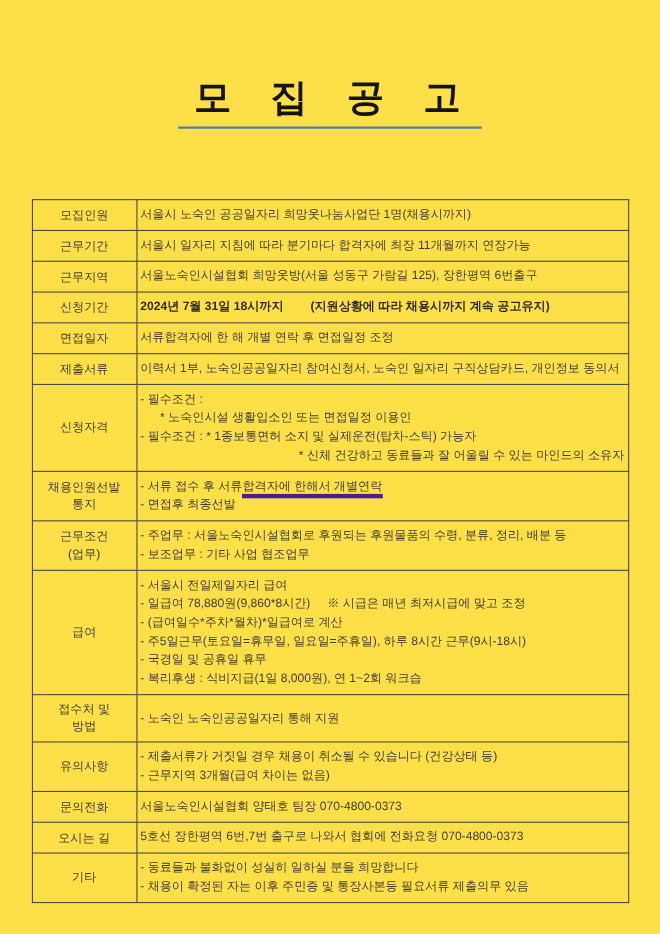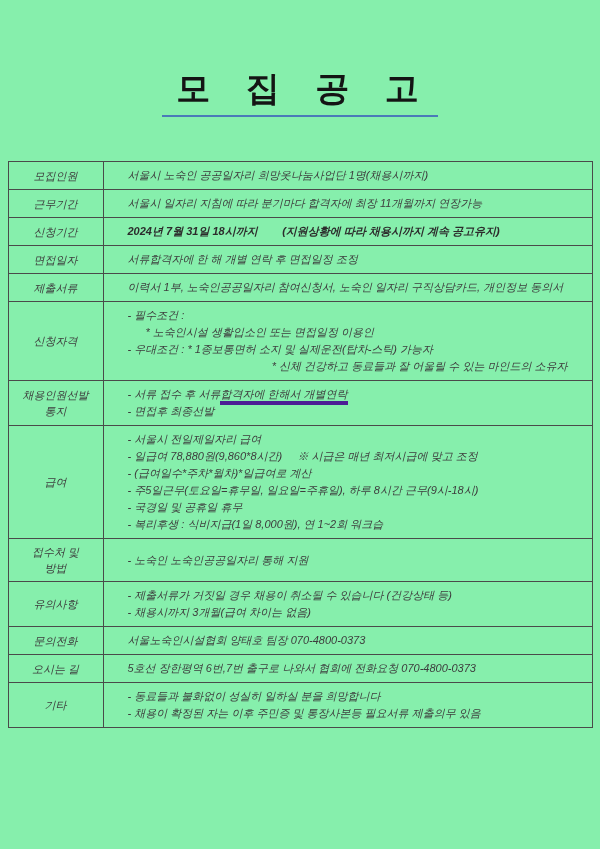--- a/index.html
+++ b/index.html
@@ -11,59 +11,58 @@
     width: 600px;
     height: 849px;
     font-family: "Liberation Sans", sans-serif;
     color: #3d3d3d;
     overflow: hidden;
   }
   .page {
     width: 600px;
     height: 849px;
     position: relative;
-    background: #86efac;
+    background: #fde047;
   }
   .title-wrap {
     text-align: center;
     padding-top: 66px;
   }
   .page-title {
     display: inline-block;
     font-size: 34px;
     font-weight: bold;
     color: #141414;
     letter-spacing: 13px;
     padding: 0 6px 3px 14px;
     border-bottom: 2px solid #4a7ab8;
     font-family: "Liberation Sans", sans-serif;
   }
   table.notice {
     border-collapse: collapse;
     table-layout: fixed;
     width: 530px;
-    margin: 44px auto 0 auto;
-    font-style: italic;
+    margin: 64px auto 0 auto;
   }
   table.notice td {
     border: 1px solid #4a4a4a;
     font-size: 11px;
     vertical-align: middle;
   }
   td.label-cell {
     width: 90px;
     text-align: center;
     white-space: pre-line;
     line-height: 16px;
     padding: 5px 2px;
     color: #3d3d3d;
   }
   td.content-cell {
     width: 440px;
-    padding: 5px 24px;
+    padding: 5px 3px;
     line-height: 17px;
   }
   td.content-cell .line {
     white-space: pre-wrap;
     min-height: 17px;
   }
   .seg-bold { font-weight: bold; color: #2c2c2c; text-align: center; }
   .seg-redline {
     border-bottom: 4px solid #4c1d95;
     padding-bottom: 1px;
@@ -85,20 +84,26 @@
             <div class="line"><span>서울시 노숙인 공공일자리 희망옷나눔사업단 1명(채용시까지)</span></div>
           </td>
         </tr>
         <tr class="row-single">
           <td class="label-cell">근무기간</td>
           <td class="content-cell">
             <div class="line"><span>서울시 일자리 지침에 따라 분기마다 합격자에 최장 11개월까지 연장가능</span></div>
           </td>
         </tr>
         <tr class="row-single">
+          <td class="label-cell">근무지역</td>
+          <td class="content-cell">
+            <div class="line"><span>서울노숙인시설협회 희망옷방(서울 성동구 가람길 125), 장한평역 6번출구</span></div>
+          </td>
+        </tr>
+        <tr class="row-single">
           <td class="label-cell">신청기간</td>
           <td class="content-cell">
             <div class="line"><span class="seg-bold">2024년 7월 31일 18시까지</span><span class="seg-bold">        (지원상황에 따라 채용시까지 계속 공고유지)</span></div>
           </td>
         </tr>
         <tr class="row-single">
           <td class="label-cell">면접일자</td>
           <td class="content-cell">
             <div class="line"><span>서류합격자에 한 해 개별 연락 후 면접일정 조정</span></div>
           </td>
@@ -107,30 +112,38 @@
           <td class="label-cell">제출서류</td>
           <td class="content-cell">
             <div class="line"><span>이력서 1부, 노숙인공공일자리 참여신청서, 노숙인 일자리 구직상담카드, 개인정보 동의서</span></div>
           </td>
         </tr>
         <tr>
           <td class="label-cell">신청자격</td>
           <td class="content-cell">
             <div class="line"><span>- 필수조건 :</span></div>
             <div class="line" style="padding-left: 18px;"><span>* 노숙인시설 생활입소인 또는 면접일정 이용인</span></div>
-            <div class="line"><span>- 우대조건 : * 1종보통면허 소지 및 실제운전(탑차-스틱) 가능자</span></div>
+            <div class="line"><span>- 필수조건 : * 1종보통면허 소지 및 실제운전(탑차-스틱) 가능자</span></div>
             <div class="line" style="padding-left: 52px; text-align: right;"><span>* 신체 건강하고 동료들과 잘 어울릴 수 있는 마인드의 소유자</span></div>
           </td>
         </tr>
         <tr>
           <td class="label-cell">채용인원선발
 통지</td>
           <td class="content-cell">
             <div class="line"><span>- 서류 접수 후 서류</span><span class="seg-redline">합격자에 한해서 개별연락</span></div>
             <div class="line"><span>- 면접후 최종선발</span></div>
+          </td>
+        </tr>
+        <tr>
+          <td class="label-cell">근무조건
+(업무)</td>
+          <td class="content-cell">
+            <div class="line"><span>- 주업무 : 서울노숙인시설협회로 후원되는 후원물품의 수령, 분류, 정리, 배분 등</span></div>
+            <div class="line"><span>- 보조업무 : 기타 사업 협조업무</span></div>
           </td>
         </tr>
         <tr>
           <td class="label-cell">급여</td>
           <td class="content-cell">
             <div class="line"><span>- 서울시 전일제일자리 급여</span></div>
             <div class="line"><span>- 일급여 78,880원(9,860*8시간)     ※ 시급은 매년 최저시급에 맞고 조정</span></div>
             <div class="line"><span>- (급여일수*주차*월차)*일급여로 계산</span></div>
             <div class="line"><span>- 주5일근무(토요일=휴무일, 일요일=주휴일), 하루 8시간 근무(9시-18시)</span></div>
             <div class="line"><span>- 국경일 및 공휴일 휴무</span></div>
@@ -141,21 +154,21 @@
           <td class="label-cell">접수처 및
 방법</td>
           <td class="content-cell">
             <div class="line"><span>- 노숙인 노숙인공공일자리 통해 지원</span></div>
           </td>
         </tr>
         <tr>
           <td class="label-cell">유의사항</td>
           <td class="content-cell">
             <div class="line"><span>- 제출서류가 거짓일 경우 채용이 취소될 수 있습니다 (건강상태 등)</span></div>
-            <div class="line"><span>- 채용시까지 3개월(급여 차이는 없음)</span></div>
+            <div class="line"><span>- 근무지역 3개월(급여 차이는 없음)</span></div>
           </td>
         </tr>
         <tr class="row-single">
           <td class="label-cell">문의전화</td>
           <td class="content-cell">
             <div class="line"><span>서울노숙인시설협회 양태호 팀장 070-4800-0373</span></div>
           </td>
         </tr>
         <tr class="row-single">
           <td class="label-cell">오시는 길</td>

